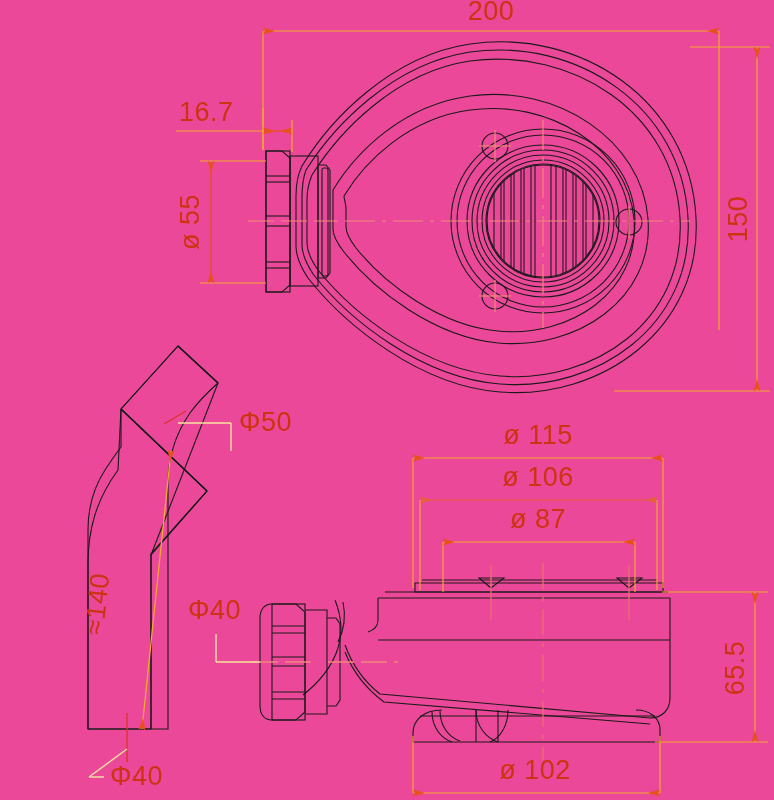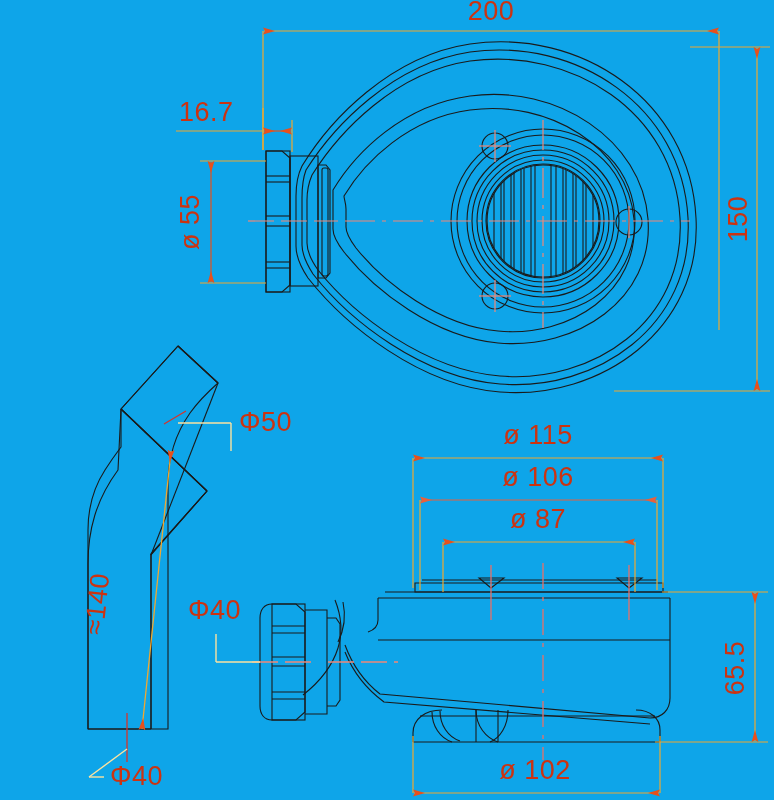--- a/index.html
+++ b/index.html
@@ -1,17 +1,17 @@
 <!DOCTYPE html>
 <html><head>
 <meta charset="utf-8">
 <style>
   html,body{margin:0;padding:0;background:#ffffff;}
   body{font-family:"Liberation Sans",sans-serif;}
-  #sheet{position:relative;width:774px;height:800px;background:#0ea5e9;overflow:hidden;}
+  #sheet{position:relative;width:774px;height:800px;background:#ec4899;overflow:hidden;}
   #sheet svg{position:absolute;top:0;left:0;}
   .dimtext{fill:#cc3311;font-family:"Liberation Sans",sans-serif;font-size:27px;letter-spacing:0.5px;}
   text{dominant-baseline:middle;}
 </style>
 </head>
 <body>
 
 <div id="sheet">
 
   <svg width="774" height="800" viewBox="0 0 774 800">

